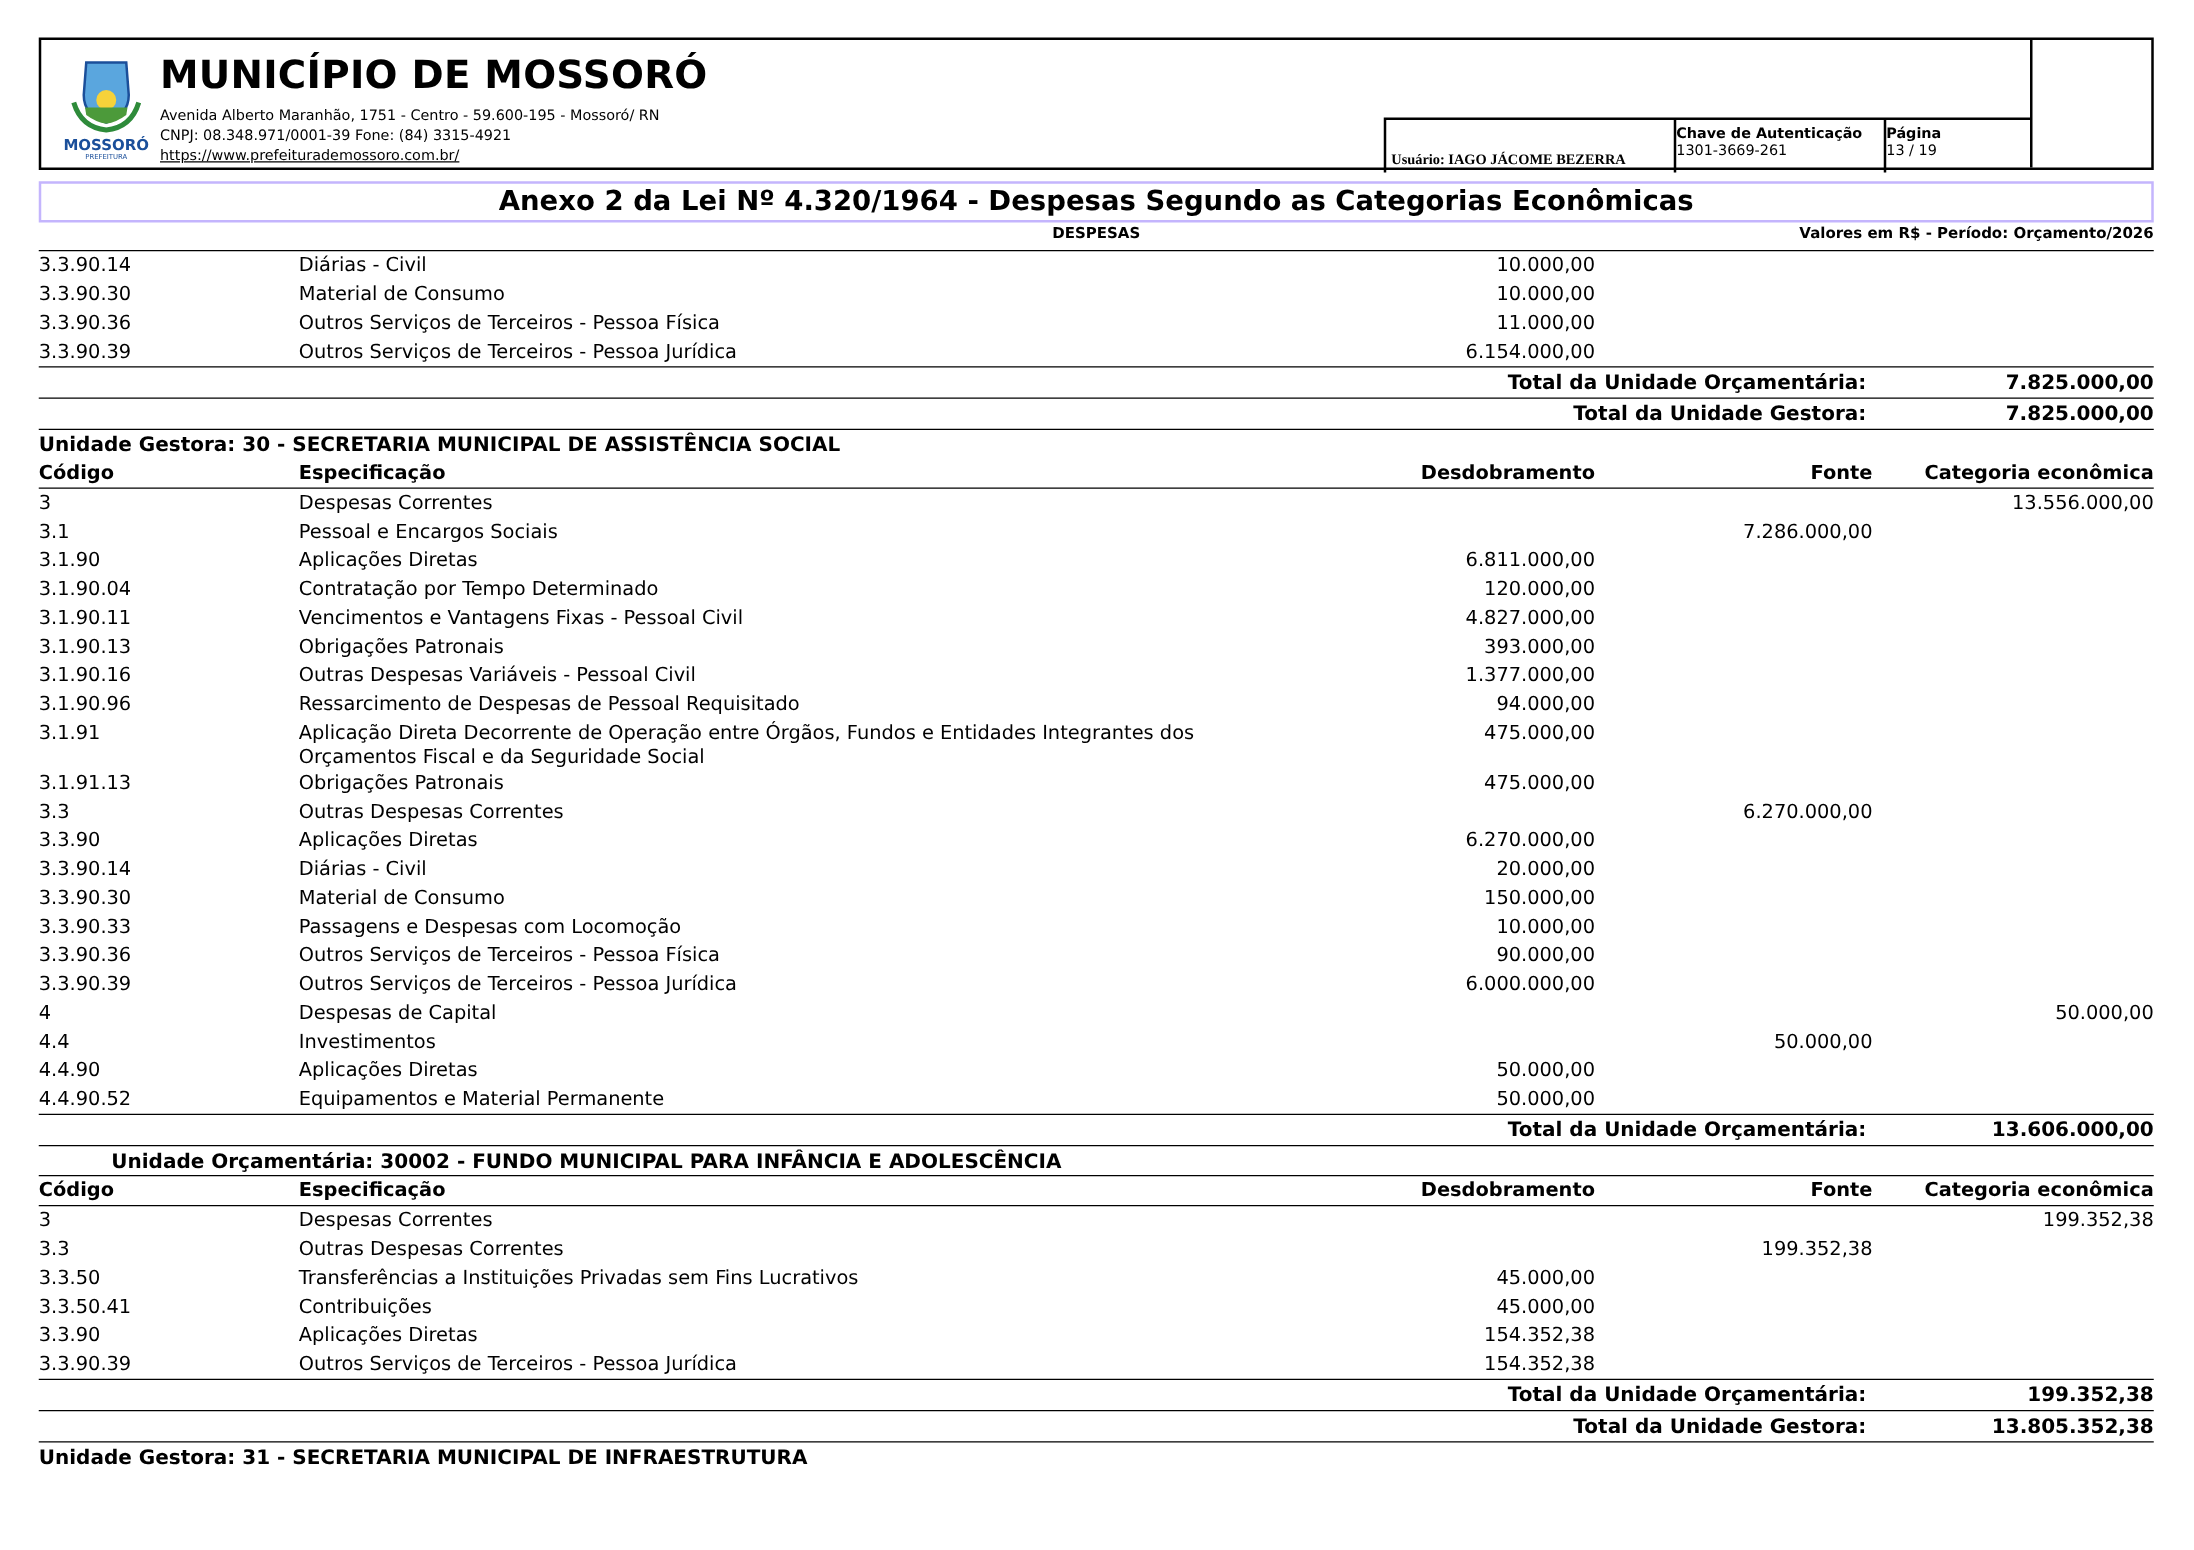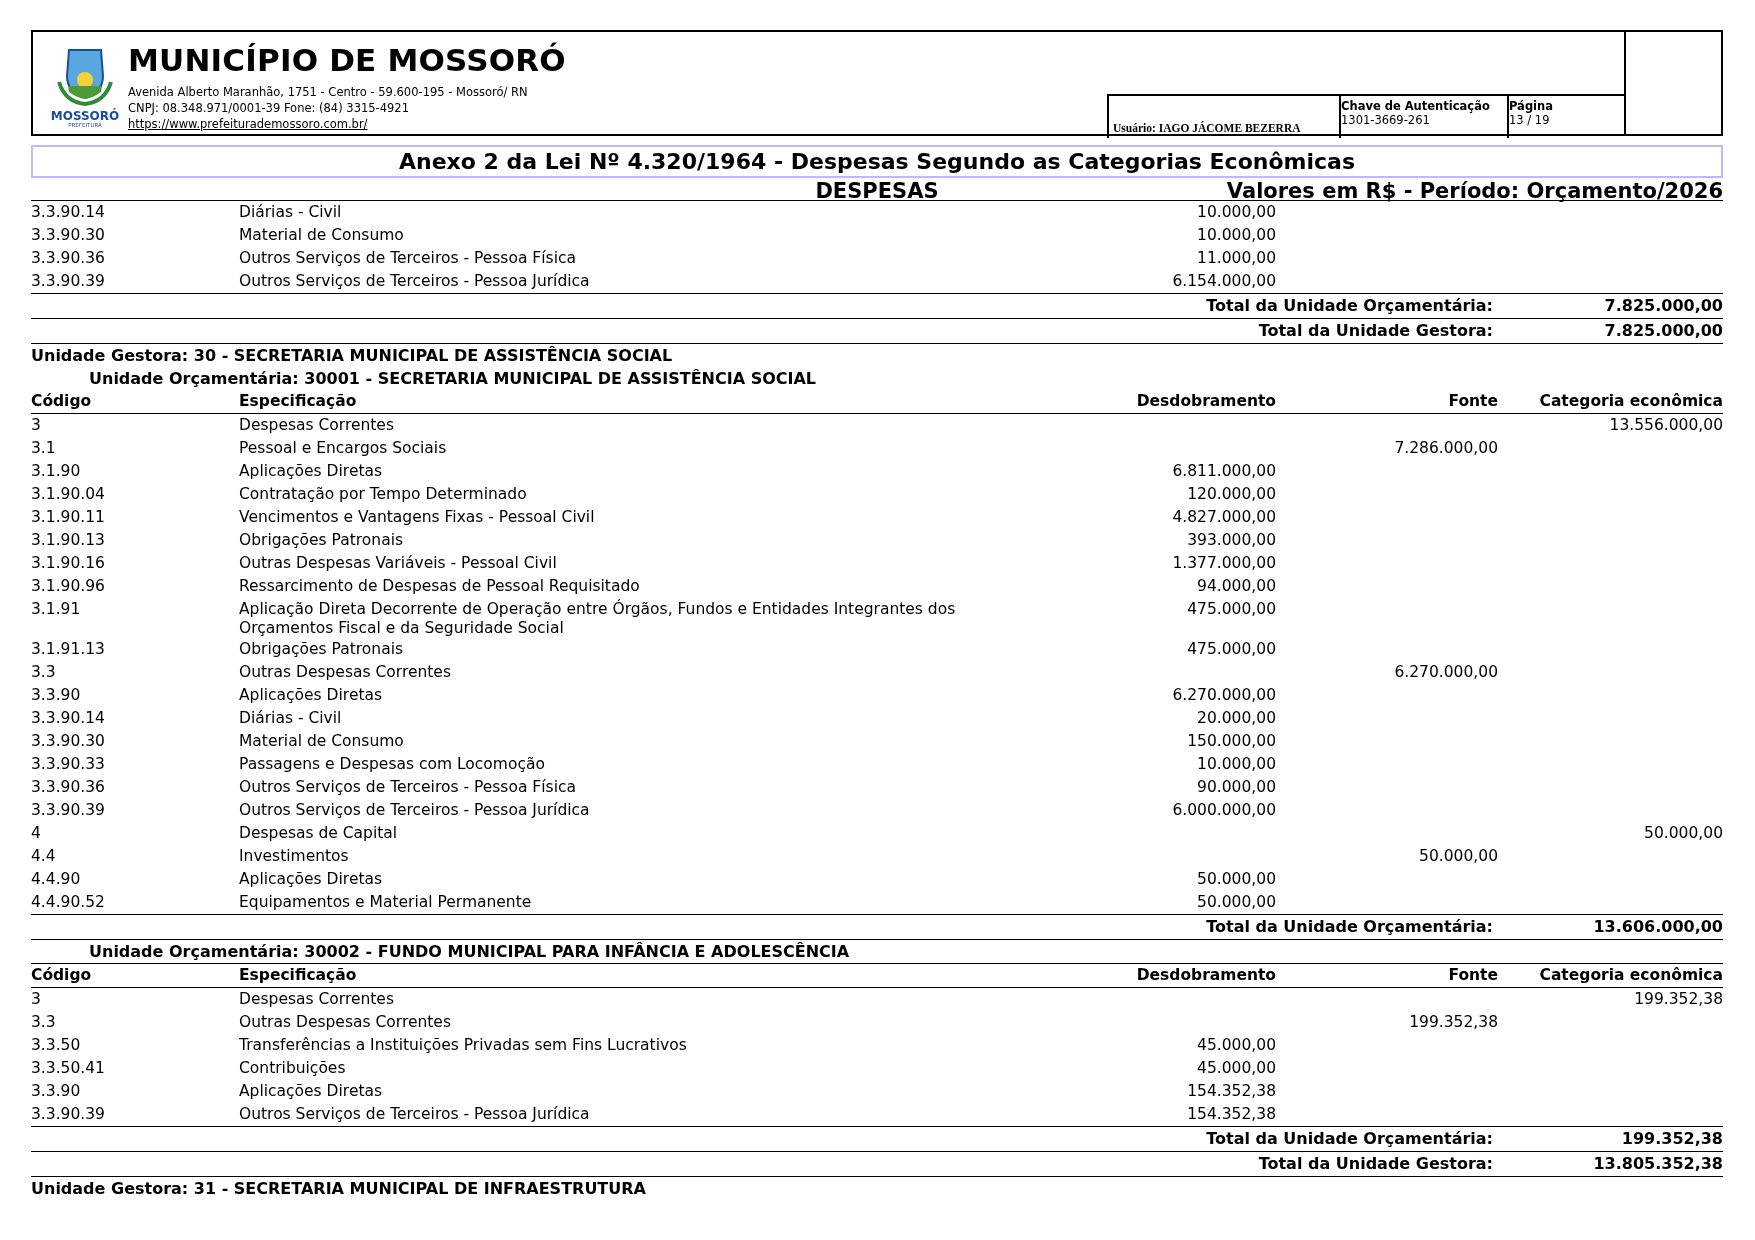--- a/index.html
+++ b/index.html
@@ -16,21 +16,21 @@
   .meta .cell { border-left:2px solid #000; box-sizing:border-box; font-size:11.5px; text-align:left; }
   .meta .user { width:232px; display:flex; align-items:flex-end; padding:0 2px 4px 4px; font-weight:bold; justify-content:flex-start;font-family:Liberation Serif, serif; }
   .meta .key { width:168px; padding-top:3px; }
   .meta .pg { width:117px; padding-top:3px; }
   .meta .lbl { font-weight:bold; }
   .hdr .rightcol { position:absolute; right:0; top:0; width:97px; height:102px; border-left:2px solid #000; box-sizing:border-box; }
   .meta { right:97px; }
   
   .titlebox { margin-top:9px; height:33px; border:2px solid #c4b5fd; box-sizing:border-box; text-align:center;
               font-weight:bold; font-size:22px; line-height:29px; }
-  .subhdr { position:relative; height:22px; border-bottom:1.5px solid #000; font-weight:bold; font-size:21px; }
+  .subhdr { position:relative; height:22px; border-bottom:1.5px solid #000; font-weight:bold; font-size:12px; }
   .subhdr .c { position:absolute; left:0; right:0; text-align:center; top:1px; }
   .subhdr .r { position:absolute; right:0; top:1px; }
   
   .row { position:relative; height:23px; font-size:15.5px; line-height:23px; }
   .row.tall { height:40px; }
   .row .code { position:absolute; left:0; }
   .row .spec { position:absolute; left:208px; width:800px; line-height:19px; top:2px; }
   .row .desd { position:absolute; right:447px; }
   .row .fonte { position:absolute; right:225px; }
   .row .cat { position:absolute; right:0; }
@@ -116,21 +116,20 @@
   <div class="total">
     <span class="lbl">Total da Unidade Orçamentária:</span>
     <span class="val">7.825.000,00</span>
   </div>
   <div class="total">
     <span class="lbl">Total da Unidade Gestora:</span>
     <span class="val">7.825.000,00</span>
   </div>
 
   <div class="ug">Unidade Gestora: 30 - SECRETARIA MUNICIPAL DE ASSISTÊNCIA SOCIAL</div>
-  <div class="uo">Unidade Orçamentária: 30001 - SECRETARIA MUNICIPAL DE ASSISTÊNCIA SOCIAL</div>
   <div class="row head">
     <span class="code">Código</span>
     <span class="spec" style="top:0;line-height:23px">Especificação</span>
     <span class="desd">Desdobramento</span>
     <span class="fonte">Fonte</span>
     <span class="cat">Categoria econômica</span>
   </div>
   <div id="rows-30001">
       <div class="row">
         <span class="code">3</span>

